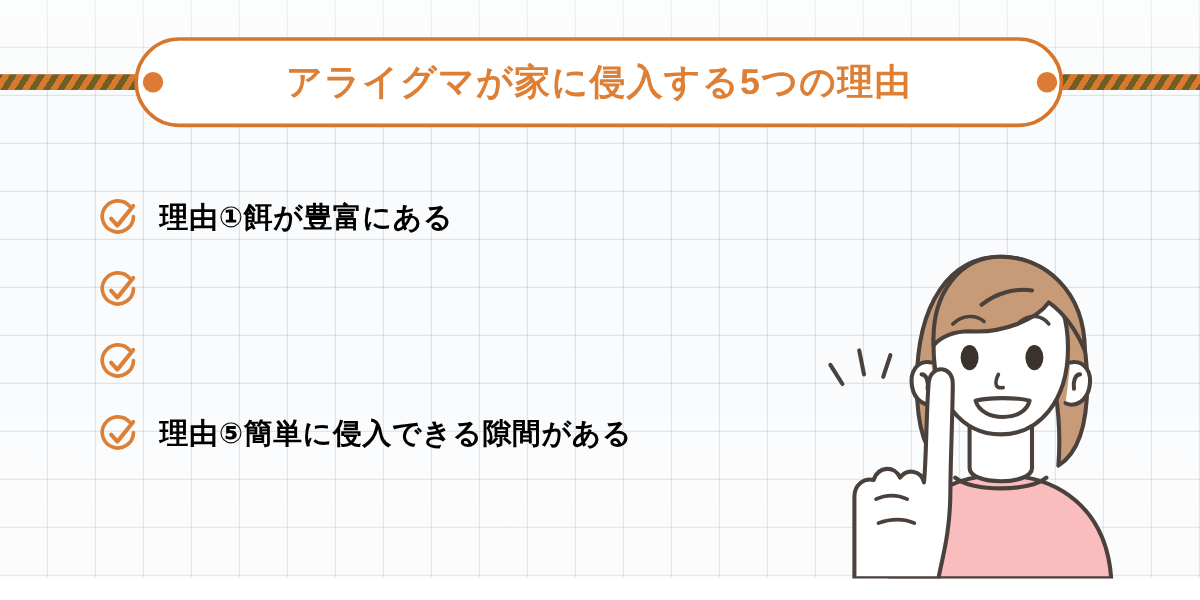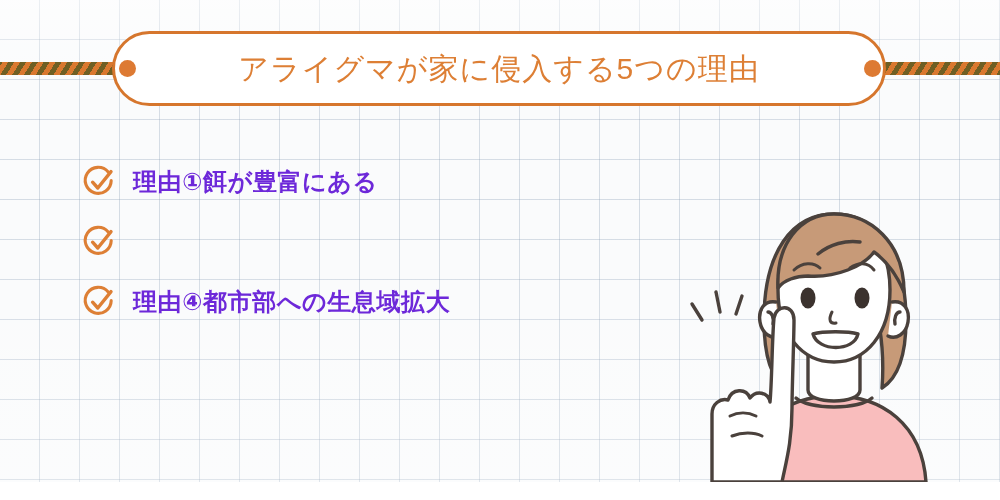--- a/index.html
+++ b/index.html
@@ -75,21 +75,21 @@
     background: #ffffff;
     border: 3px solid #d6762d;
     border-radius: 40px;
     display: flex;
     align-items: center;
     justify-content: center;
   }
   .title-text {
     color: #dd7f35;
     font-size: 30px;
-    font-weight: normal;
+    font-weight: bold;
     letter-spacing: 1px;
     line-height: 1;
     white-space: nowrap;
     text-align: right;
   }
   .rope-dot {
     position: absolute;
     top: 60px;
     width: 17px;
     height: 17px;
@@ -114,21 +114,21 @@
   .check-icon {
     width: 34px;
     height: 34px;
     flex: 0 0 34px;
     margin-right: 17px;
     display: block;
   }
   .item-label {
     font-size: 24px;
     font-weight: bold;
-    color: #6d28d9;
+    color: #000000;
     letter-spacing: 0.6px;
     line-height: 1;
     white-space: nowrap;
   }
 
   
   .person {
     position: absolute;
     left: 668px;
     top: 192px;
@@ -170,23 +170,29 @@
         <path d="M10.6 17.2 L 15.8 23.0 L 29.0 6.6" fill="none" stroke="#dd7f35" stroke-width="3.4" stroke-linecap="round" stroke-linejoin="round"></path>
       </svg>
     </div>
 
 
     <div class="list-item">
       <svg class="check-icon" viewBox="0 0 34 34">
         <path d="M26.2 7.0 A 13 13 0 1 0 29.2 15.6" fill="none" stroke="#dd7f35" stroke-width="3.1" stroke-linecap="round"></path>
         <path d="M10.6 17.2 L 15.8 23.0 L 29.0 6.6" fill="none" stroke="#dd7f35" stroke-width="3.4" stroke-linecap="round" stroke-linejoin="round"></path>
       </svg>
-      <span class="item-label">理由④都市部への生息域拡大</span>
-    </div>
-
+    </div>
+
+    <div class="list-item">
+      <svg class="check-icon" viewBox="0 0 34 34">
+        <path d="M26.2 7.0 A 13 13 0 1 0 29.2 15.6" fill="none" stroke="#dd7f35" stroke-width="3.1" stroke-linecap="round"></path>
+        <path d="M10.6 17.2 L 15.8 23.0 L 29.0 6.6" fill="none" stroke="#dd7f35" stroke-width="3.4" stroke-linecap="round" stroke-linejoin="round"></path>
+      </svg>
+      <span class="item-label">理由⑤簡単に侵入できる隙間がある</span>
+    </div>
 
   </div>
 
   <svg class="person" viewBox="0 0 332 290">
     <defs>
       <clipPath id="cutBottom">
           <rect x="0" y="0" width="332" height="290"></rect>
         </clipPath>
     </defs>
     <g clip-path="url(#cutBottom)" stroke="#4a413c" stroke-width="3.4" stroke-linecap="round" stroke-linejoin="round">

